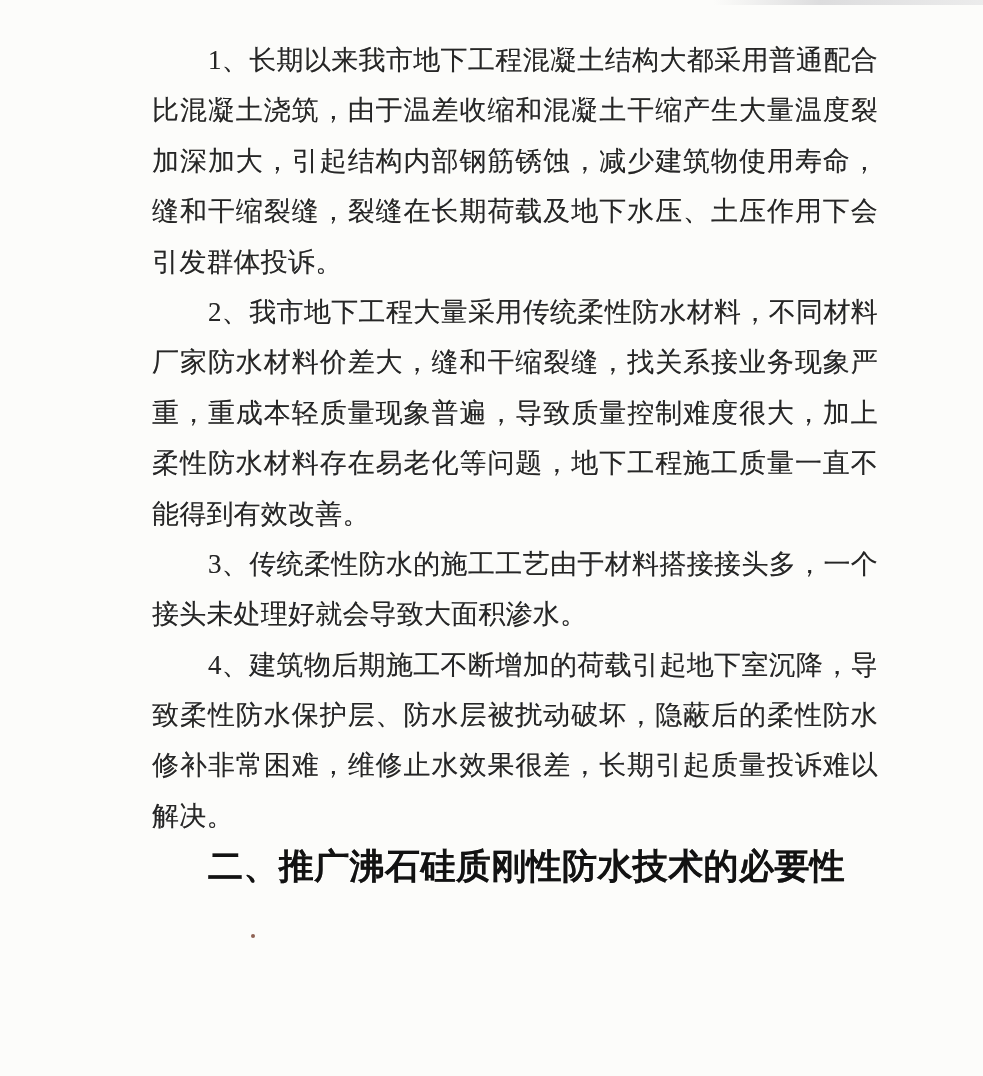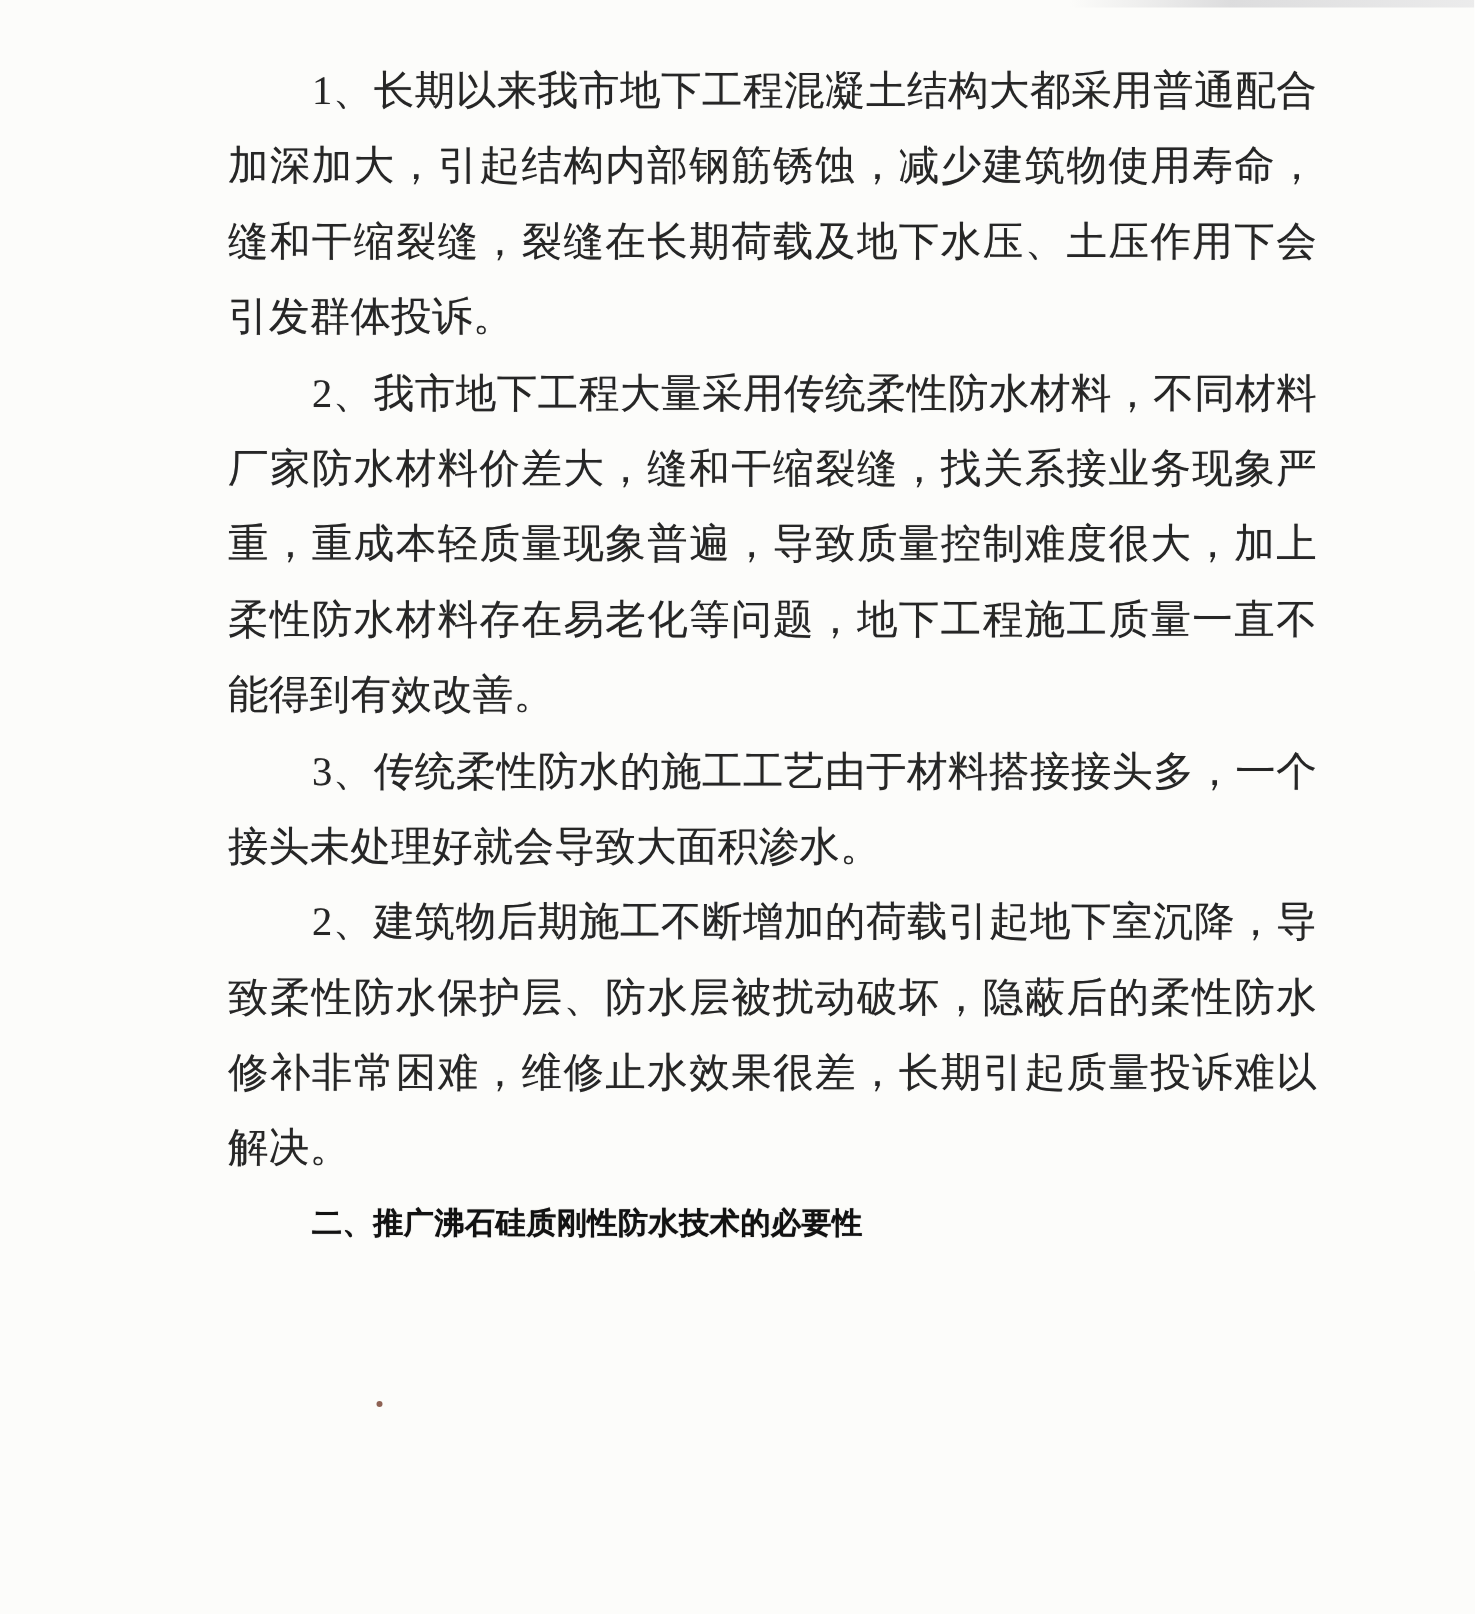--- a/index.html
+++ b/index.html
@@ -59,52 +59,53 @@
   .line.fill {
     text-align-last: justify;
     white-space: normal;
   }
   .line.indent {
     padding-left: 56px;
   }
   .para.heading .line {
     font-family: "Liberation Sans", "DejaVu Sans", sans-serif;
     font-weight: 700;
-    font-size: 20px;
+    font-size: 35px;
     letter-spacing: 0.4px;
     color: var(--heading-color, #121212);
     text-shadow: 0 0 0.6px rgba(0,0,0,0.55);
   }
 </style>
 </head>
 <body>
 
 <div class="page" style="--page-bg: #fcfcfa; --body-color: #262626; --heading-color: #121212; --dot-color: #7a4636;">
   <div class="scan-streak"></div>
   <div class="scan-dot"></div>
   <div class="text-column">
       <div class="para">
         <div class="line indent fill">1、长期以来我市地下工程混凝土结构大都采用普通配合</div>
+        <div class="line fill">比混凝土浇筑，由于温差收缩和混凝土干缩产生大量温度裂</div>
         <div class="line fill">加深加大，引起结构内部钢筋锈蚀，减少建筑物使用寿命，</div>
         <div class="line fill">缝和干缩裂缝，裂缝在长期荷载及地下水压、土压作用下会</div>
         <div class="line">引发群体投诉。</div>
       </div>
       <div class="para">
         <div class="line indent fill">2、我市地下工程大量采用传统柔性防水材料，不同材料</div>
         <div class="line fill">厂家防水材料价差大，缝和干缩裂缝，找关系接业务现象严</div>
         <div class="line fill">重，重成本轻质量现象普遍，导致质量控制难度很大，加上</div>
         <div class="line fill">柔性防水材料存在易老化等问题，地下工程施工质量一直不</div>
         <div class="line">能得到有效改善。</div>
       </div>
       <div class="para">
         <div class="line indent fill">3、传统柔性防水的施工工艺由于材料搭接接头多，一个</div>
         <div class="line">接头未处理好就会导致大面积渗水。</div>
       </div>
       <div class="para">
-        <div class="line indent fill">2、建筑物后期施工不断增加的荷载引起地下室沉降，导</div>
+        <div class="line indent fill">4、建筑物后期施工不断增加的荷载引起地下室沉降，导</div>
         <div class="line fill">致柔性防水保护层、防水层被扰动破坏，隐蔽后的柔性防水</div>
         <div class="line fill">修补非常困难，维修止水效果很差，长期引起质量投诉难以</div>
         <div class="line">解决。</div>
       </div>
       <div class="para heading">
         <div class="line indent">二、推广沸石硅质刚性防水技术的必要性</div>
       </div>
     </div>
 </div>
 

